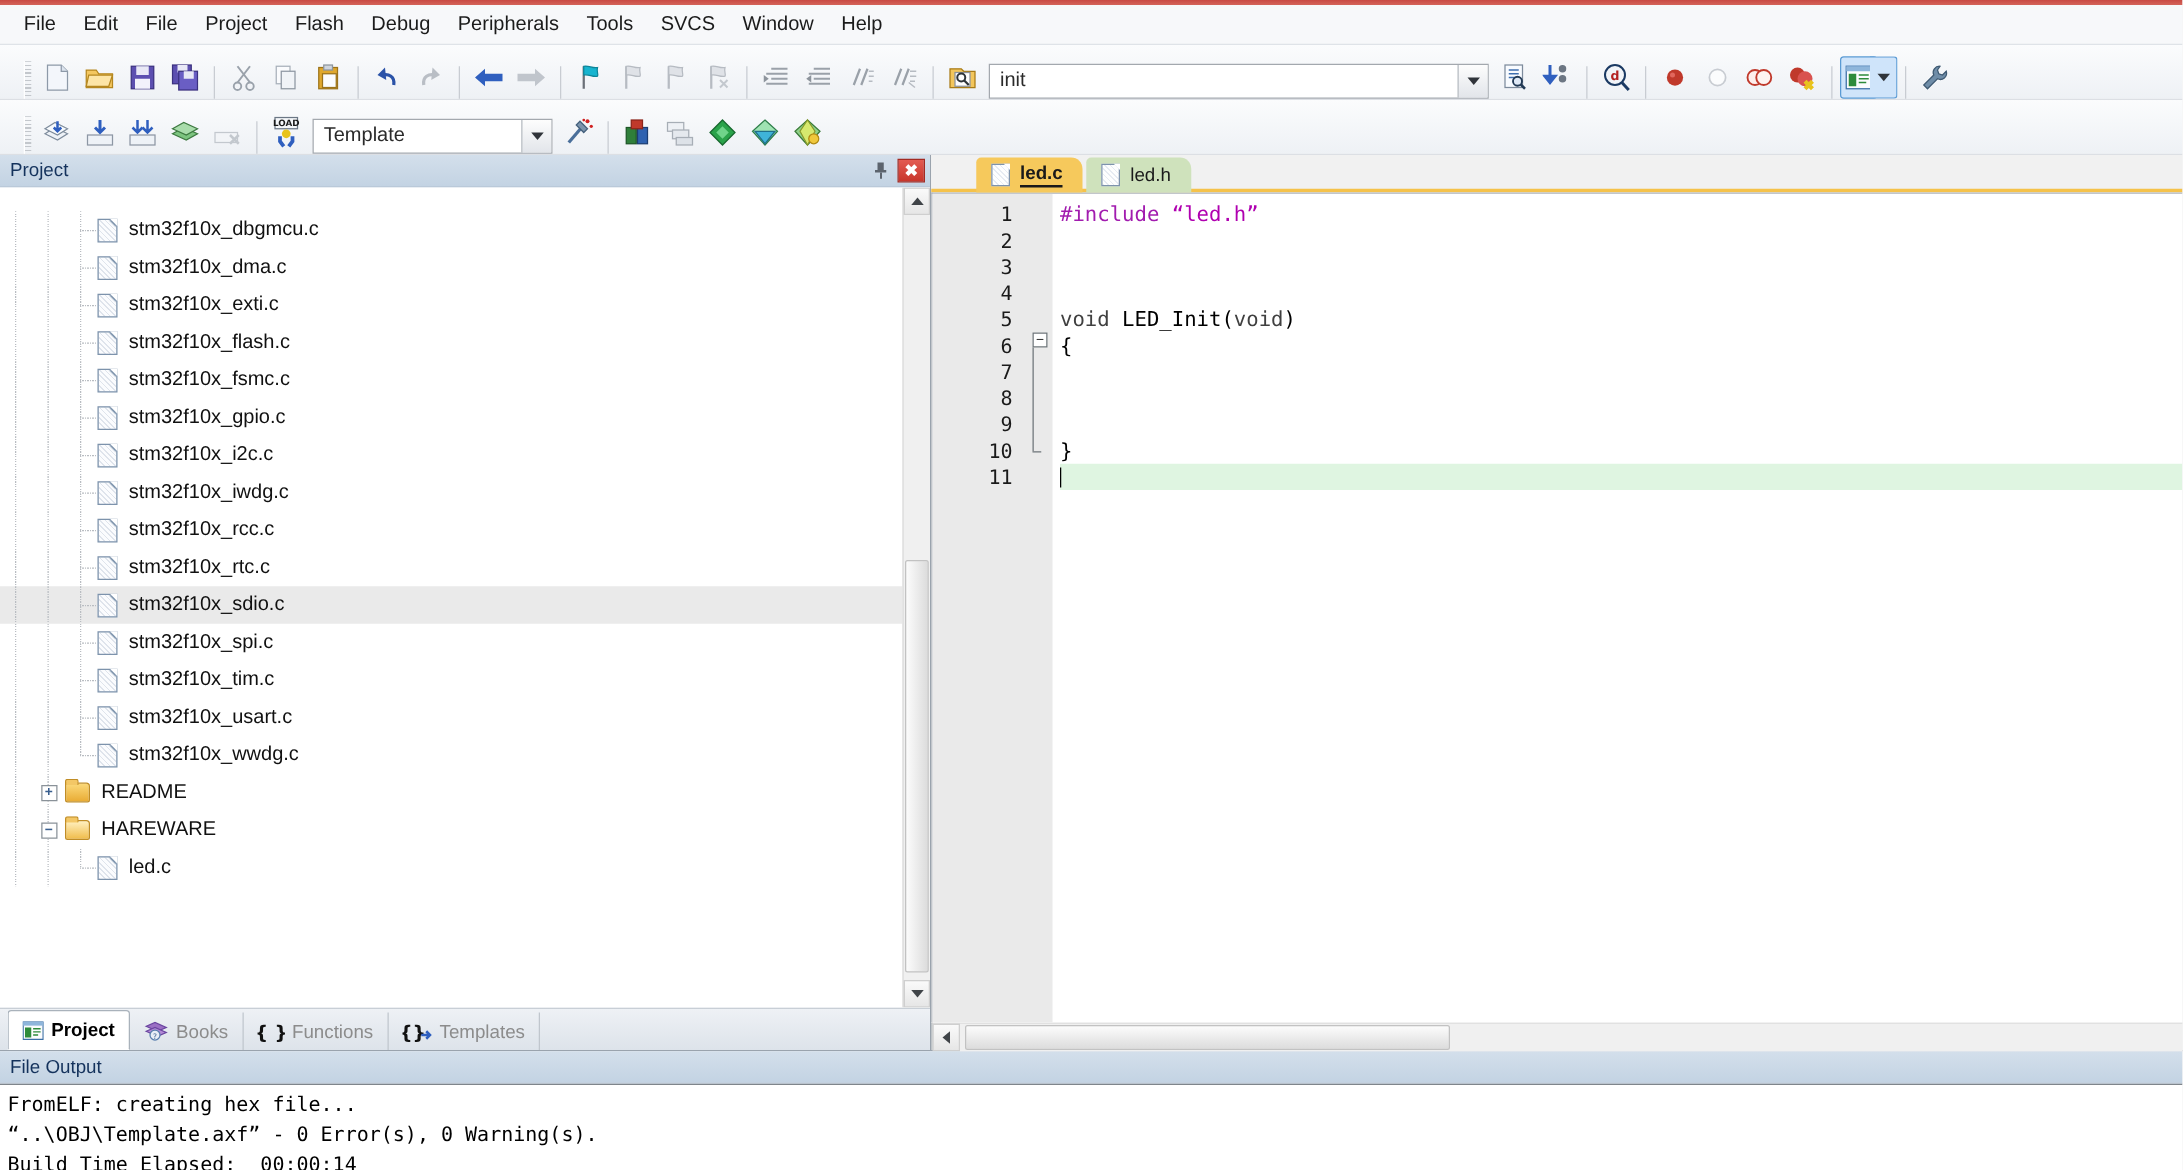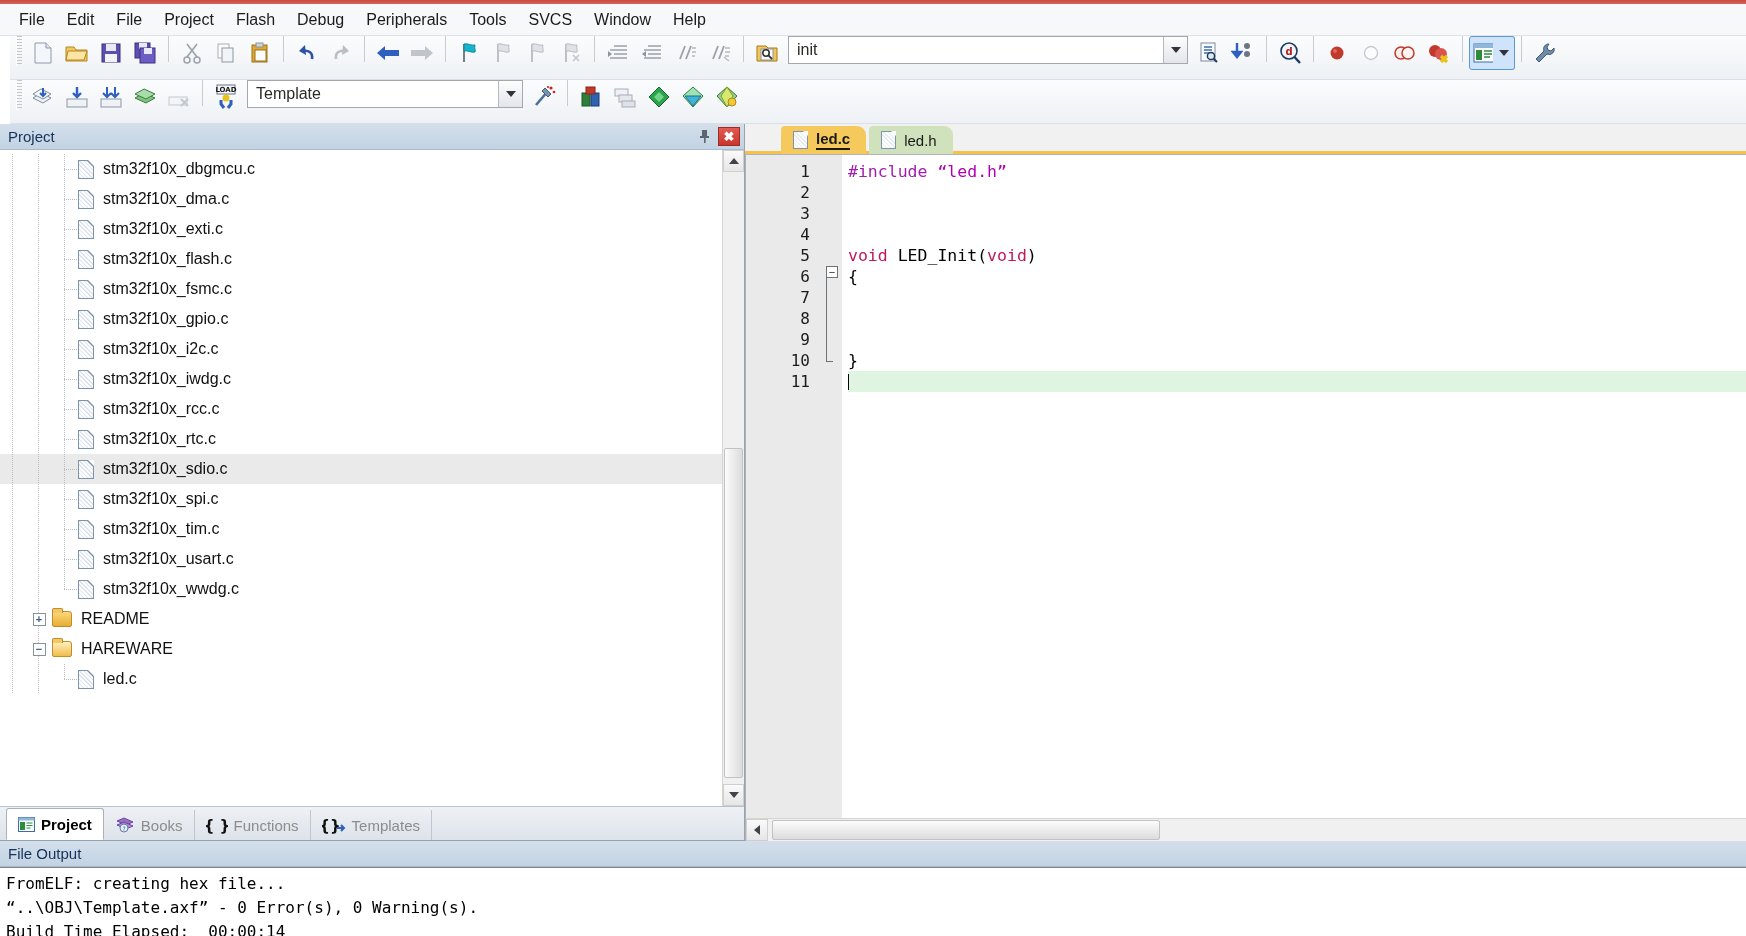--- a/index.html
+++ b/index.html
@@ -31,24 +31,23 @@
     font-size: 16px;
     color: #1b1b1b;
     cursor: default;
     white-space: nowrap;
   }
 
   
   .toolbar {
     height: 44px;
     background: linear-gradient(#fbfcfd, #eef1f5);
-    display: flex; align-items: flex-start;
+    display: flex; align-items: flex-end;
     border-bottom: 1px solid #dcdfe4;
-    padding-left: 4px;
-    margin-left: 10px;
+    padding-left: 17px;
   }
   .grip {
     width: 6px; height: 30px; margin: 0 4px 0 2px;
     background-image: repeating-linear-gradient(to bottom, #c3c7cc 0 1px, transparent 1px 3px);
     border-left: 1px solid #fff;
   }
   .tb-btn {
     width: 34px; height: 34px;
     display: flex; align-items: center; justify-content: center;
     border: 1px solid transparent; border-radius: 3px;
@@ -64,21 +63,21 @@
     margin: 0 4px;
     font-size: 16px;
   }
   .tb-combo .val { flex: 1; padding-left: 8px; color: #2a2a2a; }
   .tb-combo .arrow {
     width: 24px; height: 26px;
     background: linear-gradient(#fdfdfd, #e2e5ea);
     border-left: 1px solid #b4b9c0;
     display: flex; align-items: center; justify-content: center;
   }
-  .tb-combo.tpl { width: 276px; }
+  .tb-combo.tpl { width: 192px; }
   .tri-down { width:0;height:0;border-left:5px solid transparent;border-right:5px solid transparent;border-top:6px solid #30343a; }
 
   
   .main { display: flex; height: 716px; }
 
   
   .project-panel { width: 745px; display: flex; flex-direction: column; background:#fff; border-right:1px solid #9aa3ad;}
   .panel-caption {
     height: 26px;
     background: linear-gradient(#d3dfeb, #c3d3e3);
@@ -94,21 +93,21 @@
     margin-right: 3px; cursor: default;
   }
   .close-btn {
     background: linear-gradient(#e35b52,#c8352b);
     border:1px solid #a32a22;
     color:#fff; font-weight:bold; font-size:13px;
     width:22px;height:19px;
     margin-right: 4px;
   }
   .tree-wrap { flex: 1; display: flex; background:#fff; position: relative; overflow: hidden; }
-  .tree { flex: 1; padding-top: 4px; overflow: hidden; position:relative; }
+  .tree { flex: 1; padding-top: 19px; overflow: hidden; position:relative; }
   .tree-row {
     height: 30px; display: flex; align-items: center;
     font-size: 16px; color: #111; cursor: default;
     padding-right: 6px;
   }
   .tree-row.selected { background: #eaeaea; }
   .guide {
     width: 26px; height: 30px; position: relative; flex: 0 0 26px;
   }
   .guide.v::before {
@@ -248,21 +247,21 @@
     padding-top: 6px; position: relative;
   }
   .code-text {
     flex: 1; padding-top: 6px; padding-left: 6px;
     font-family: "DejaVu Sans Mono", monospace; font-size: 16.5px;
     white-space: pre; position: relative;
   }
   .ln { height: 21px; line-height: 21px; }
   .k-pre { color: #a21caf; }
   .k-str { color: #b000b0; }
-  .k-kw  { color: #be185d; }
+  .k-kw  { color: #404040; }
   .k-txt { color: #000; }
   .cur-line { background: #dff5e1; }
   .caret { display:inline-block; width:1px; height:16px; background:#000; vertical-align:-3px; }
   .fold-box {
     width: 12px; height: 12px; border:1px solid #6d7479; background:#fff;
     display:flex;align-items:center;justify-content:center;
     font-size:11px;line-height:1;color:#2a2a2a; margin-left: 6px;
   }
   .fold-line { position:absolute; left:12px; width:1px; background:#6d7479; }
   .fold-end  { position:absolute; left:12px; width:7px; height:1px; background:#6d7479;}

